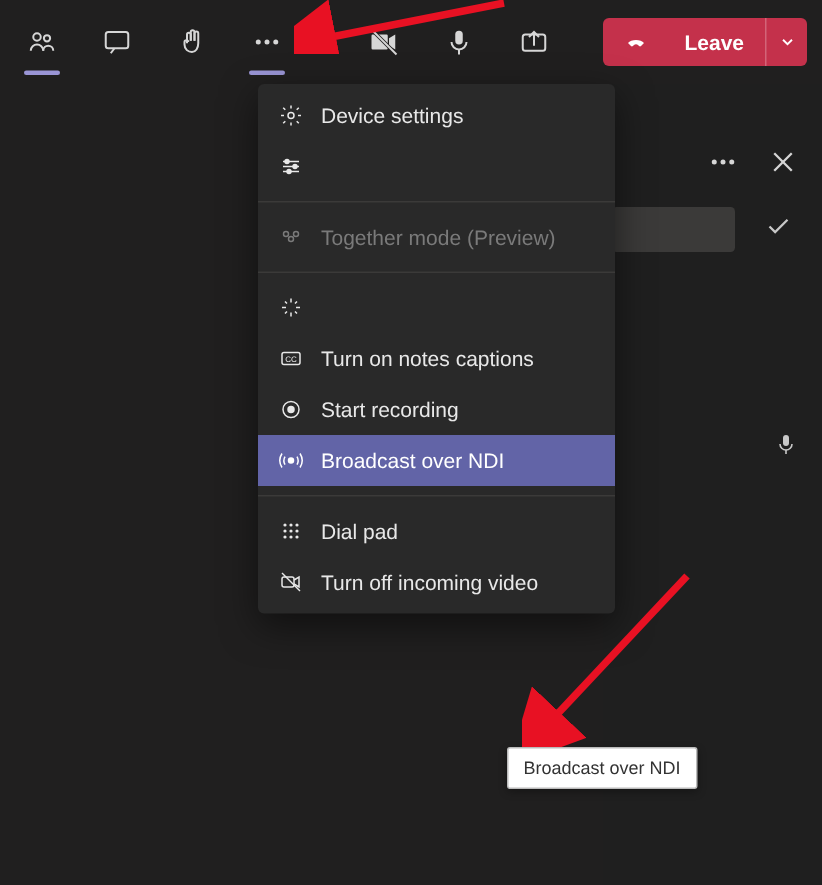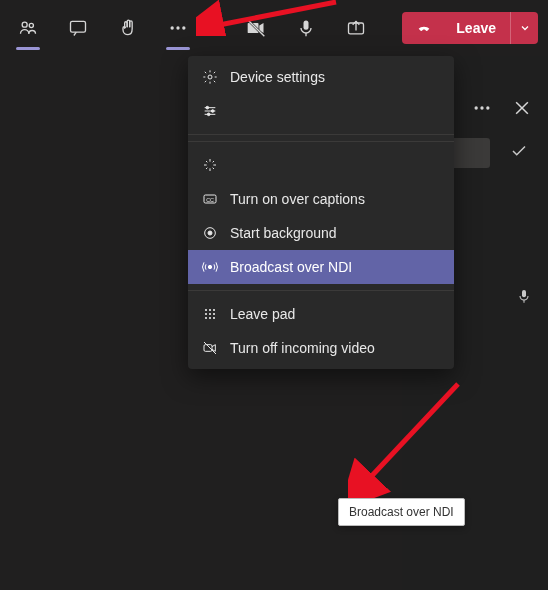--- a/index.html
+++ b/index.html
@@ -68,22 +68,22 @@
       display: flex;
       align-items: center;
       justify-content: center;
       border-left: 1px solid rgba(255,255,255,0.25);
       cursor: pointer;
     }
     
     .menu {
       position: absolute;
       top: 56px;
-      left: 188px;
-      width: 266px;
+      left: 172px;
+      width: 238px;
       background: #292929;
       border-radius: 4px;
       box-shadow: 0 8px 24px rgba(0,0,0,0.5);
       padding: 4px 0;
       overflow: hidden;
     }
     .menu-item {
       display: flex;
       align-items: center;
       gap: 12px;
@@ -295,45 +295,55 @@
           <line x1="4" y1="7" x2="20" y2="7"></line>
           <line x1="4" y1="12" x2="20" y2="12"></line>
           <line x1="4" y1="17" x2="20" y2="17"></line>
           <circle cx="8" cy="7" r="2" fill="currentColor"></circle>
           <circle cx="16" cy="12" r="2" fill="currentColor"></circle>
           <circle cx="10" cy="17" r="2" fill="currentColor"></circle>
         </svg>
       </span>
   </div>
   <div class="menu-sep"></div>
+  <div class="menu-item disabled">
+    <span class="mi-icon">
+        <svg viewBox="0 0 24 24" fill="none" stroke="currentColor" stroke-width="1.5">
+          <circle cx="7" cy="9" r="2.5"></circle>
+          <circle cx="17" cy="9" r="2.5"></circle>
+          <circle cx="12" cy="14" r="2.5"></circle>
+        </svg>
+      </span>
+    <span>Together mode (Preview)</span>
+  </div>
   <div class="menu-sep"></div>
   <div class="menu-item">
     <span class="mi-icon">
         <svg viewBox="0 0 24 24" fill="none" stroke="currentColor" stroke-width="1.5">
           <path d="M12 3v4M12 17v4M3 12h4M17 12h4M6 6l2 2M16 16l2 2M6 18l2-2M16 8l2-2"></path>
         </svg>
       </span>
   </div>
   <div class="menu-item">
     <span class="mi-icon">
         <svg viewBox="0 0 24 24" fill="none" stroke="currentColor" stroke-width="1.5">
           <rect x="3" y="6" width="18" height="12" rx="2"></rect>
           <text x="12" y="16" font-size="8" text-anchor="middle" fill="currentColor" font-family="sans-serif" stroke="none">CC</text>
         </svg>
       </span>
-    <span>Turn on over captions</span>
+    <span>Turn on notes captions</span>
   </div>
   <div class="menu-item">
     <span class="mi-icon">
         <svg viewBox="0 0 24 24" fill="none" stroke="currentColor" stroke-width="1.5">
           <circle cx="12" cy="12" r="8"></circle>
           <circle cx="12" cy="12" r="3" fill="currentColor"></circle>
         </svg>
       </span>
-    <span>Start background</span>
+    <span>Start recording</span>
   </div>
   <div class="menu-item highlight">
     <span class="mi-icon">
         <svg viewBox="0 0 24 24" fill="none" stroke="currentColor" stroke-width="1.5">
           <circle cx="12" cy="12" r="2.5" fill="currentColor"></circle>
           <path d="M6 8a8 8 0 000 8M18 8a8 8 0 010 8"></path>
           <path d="M3 5a13 13 0 000 14M21 5a13 13 0 010 14"></path>
         </svg>
       </span>
     <span>Broadcast over NDI</span>
@@ -346,21 +356,21 @@
           <circle cx="12" cy="6" r="1.6"></circle>
           <circle cx="18" cy="6" r="1.6"></circle>
           <circle cx="6" cy="12" r="1.6"></circle>
           <circle cx="12" cy="12" r="1.6"></circle>
           <circle cx="18" cy="12" r="1.6"></circle>
           <circle cx="6" cy="18" r="1.6"></circle>
           <circle cx="12" cy="18" r="1.6"></circle>
           <circle cx="18" cy="18" r="1.6"></circle>
         </svg>
       </span>
-    <span>Leave pad</span>
+    <span>Dial pad</span>
   </div>
   <div class="menu-item">
     <span class="mi-icon">
         <svg viewBox="0 0 24 24" fill="none" stroke="currentColor" stroke-width="1.5">
           <rect x="3" y="7" width="12" height="10" rx="2"></rect>
           <path d="M15 10l5-3v10l-5-3"></path>
           <line x1="3" y1="3" x2="21" y2="21"></line>
         </svg>
       </span>
     <span>Turn off incoming video</span>

